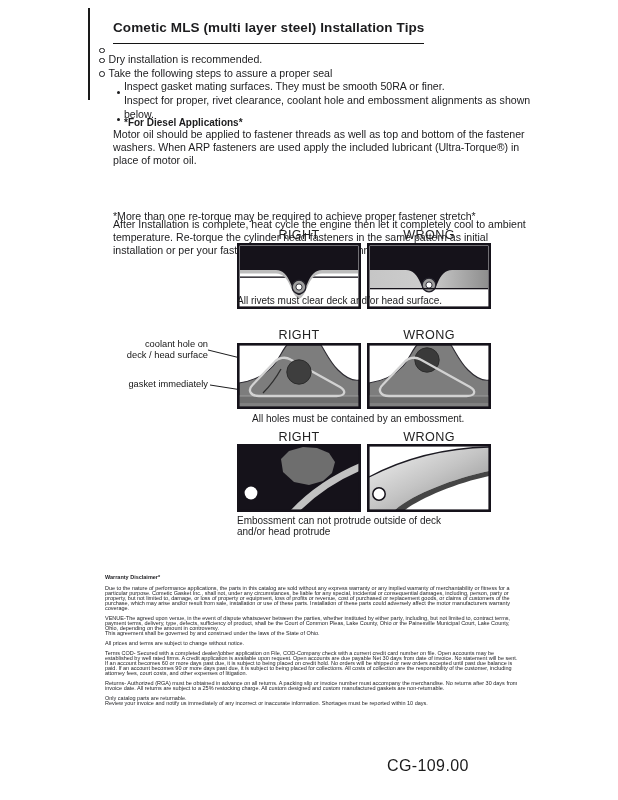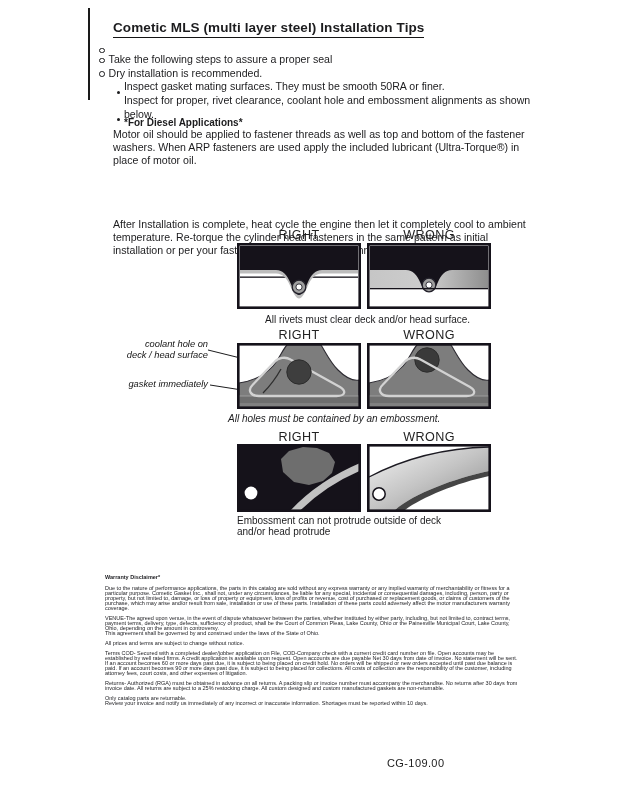--- a/index.html
+++ b/index.html
@@ -3,21 +3,21 @@
 <meta charset="utf-8">
 <style>
   html,body{margin:0;padding:0;background:#e8e8e8;}
   #page{position:relative;width:618px;height:800px;background:#ffffff;overflow:hidden;
         font-family:"Liberation Sans","DejaVu Sans",sans-serif;color:#1c1c1e;}
   .abs{position:absolute;}
   
   #edge-mark{left:88px;top:8px;width:1.5px;height:92px;background:#1a1a1a;}
   
   #title{left:113px;top:20px;font-size:13.5px;font-weight:bold;letter-spacing:.1px;
-         border-bottom:1.6px solid #141414;padding-bottom:2px;}
+         border-bottom:1.6px solid #141414;padding-bottom:8px;}
   
   #tips{left:99px;top:43px;width:440px;font-size:10.6px;line-height:13.6px;}
   .b-row{display:flex;align-items:flex-start;}
   .b-dot{width:3.6px;height:3.6px;border:1px solid #1c1c1e;border-radius:50%;
          margin:4.6px 4px 0 0;flex:0 0 auto;}
   .sb-row{display:flex;align-items:flex-end;margin-left:18px;}
   .sb-dot{width:3.4px;height:3.4px;background:#1c1c1e;border-radius:50%;
           margin:5px 3.5px 0 0;flex:0 0 auto;}
   
   #diesel-h{left:124px;top:117px;font-size:10px;font-weight:bold;}
@@ -25,75 +25,76 @@
   #diesel-p1{top:128px;}
   #diesel-p2{top:172px;margin-top:46px;}
   #diesel-note{top:210px;}
   
   .dg-h{width:124px;text-align:center;font-size:12.6px;letter-spacing:.4px;color:#222;}
   .cap{font-size:10px;line-height:10.8px;color:#1c1c1e;}
   .panel{width:124px;}
   
   #r1-h-right{left:237px;top:228px;} #r1-h-wrong{left:367px;top:228px;}
   #r1-box-right{left:237px;top:243px;} #r1-box-wrong{left:367px;top:243px;}
-  #r1-cap{left:237px;top:315px;margin-left:28px;}
+  #r1-cap{left:237px;top:296px;}
   #r2-h-right{left:237px;top:328px;} #r2-h-wrong{left:367px;top:328px;}
   #r2-box-right{left:237px;top:343px;} #r2-box-wrong{left:367px;top:343px;}
-  #r2-cap{left:228px;top:414px;font-style:italic;}
+  #r2-cap{left:252px;top:414px;}
   #r3-h-right{left:237px;top:430px;} #r3-h-wrong{left:367px;top:430px;}
   #r3-box-right{left:237px;top:444px;} #r3-box-wrong{left:367px;top:444px;}
   #r3-cap{left:237px;top:516px;}
   
-  .dg-label{width:110px;text-align:right;font-size:9.3px;line-height:11px;color:#151515;font-style:italic;}
+  .dg-label{width:110px;text-align:right;font-size:9.3px;line-height:11px;color:#151515;}
   #label-coolant{left:98px;top:339px;}
   #label-emboss{left:98px;top:379px;}
   #leader-overlay{left:204px;top:343px;width:100px;height:56px;}
   
   #legal{left:105px;top:575px;width:413px;font-size:5.5px;line-height:5px;
          color:#242428;letter-spacing:0;}
   #legal .legal-h{font-weight:bold;margin:0 0 5.5px 0;}
   #legal p{margin:0 0 5px 0;}
   #legal p.m0{margin:0;}
   
-  #page-code{left:387px;top:757px;font-size:11px;letter-spacing:.4px;color:#1b1b1b;}
+  #page-code{left:387px;top:757px;font-size:16px;letter-spacing:.4px;color:#1b1b1b;}
 </style>
 </head>
 <body>
 
 <div id="page">
 
   <div class="abs" id="edge-mark"></div>
 
   <div class="abs" id="title">Cometic MLS (multi layer steel) Installation Tips</div>
 
   <div class="abs" id="tips">
     <div class="b-row">
       <span class="b-dot"></span>
     </div>
     <div class="b-row">
       <span class="b-dot"></span>
-      <span>Take the following steps to assure a proper seal</span>
+      <span>Dry installation is recommended.</span>
     </div>
     <div class="b-row">
       <span class="b-dot"></span>
-      <span>Dry installation is recommended.</span>
+      <span>Take the following steps to assure a proper seal</span>
     </div>
     <div class="sb-row">
       <span class="sb-dot"></span>
       <span>Inspect gasket mating surfaces.  They must be smooth 50RA or finer.</span>
     </div>
     <div class="sb-row">
       <span class="sb-dot"></span>
       <span>Inspect for proper, rivet clearance, coolant hole and embossment alignments as shown below.</span>
     </div>
   </div>
 
   <div class="abs" id="diesel-h">*For Diesel Applications*</div>
   <div class="abs para" id="diesel-p1">Motor oil should be applied to fastener threads as well as top and bottom of the fastener washers. When ARP fasteners are used apply the included lubricant (Ultra-Torque®) in place of motor oil.</div>
   <div class="abs para" id="diesel-p2">After Installation is complete, heat cycle the engine then let it completely cool to ambient temperature. Re-torque the cylinder head fasteners in the same pattern as initial installation or per your fastener manufacturer's recommendations.</div>
+  <div class="abs para" id="diesel-note">*More than one re-torque may be required to achieve proper fastener stretch*</div>
 
   <div class="abs dg-h" id="r1-h-right">RIGHT</div>
   <div class="abs dg-h" id="r1-h-wrong">WRONG</div>
 
   <div class="abs panel" id="r1-box-right">
     <svg width="124" height="66" viewBox="0 0 124 66">
       <rect x="0" y="0" width="124" height="66" fill="#ffffff"></rect>
       <rect x="3" y="33.5" width="118" height="1.3" fill="#15121a"></rect>
       <path transform="translate(0,3.5)" d="M3,3 H121 V27 H85 C78,27 74,32 71,39 C68,46 65,52 62,52 C59,52 56,46 53,39 C50,32 46,27 39,27 H3 Z" fill="#bdbdbd"></path>
       <path d="M3,3 H121 V27 H85 C78,27 74,32 71,39 C68,46 65,52 62,52 C59,52 56,46 53,39 C50,32 46,27 39,27 H3 Z" fill="#15121a"></path>

